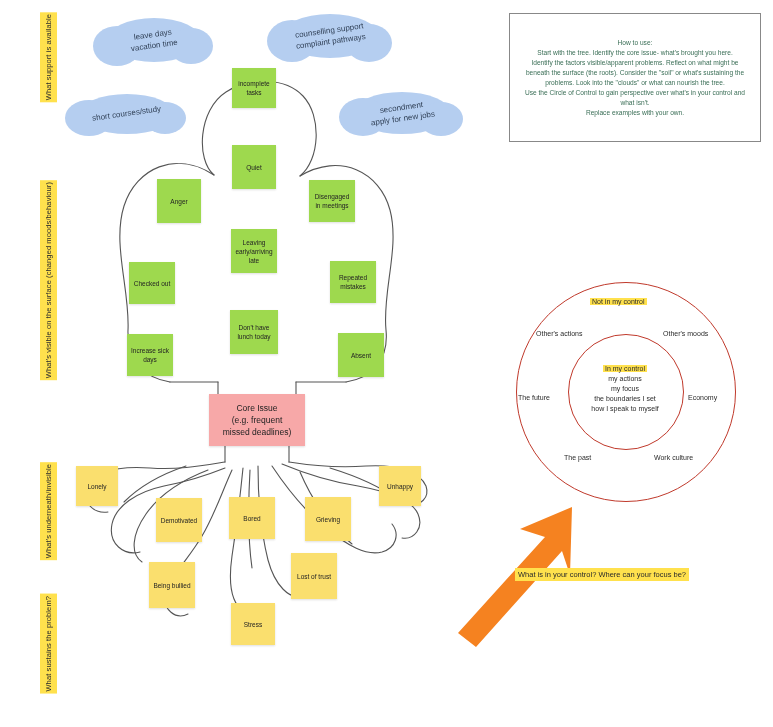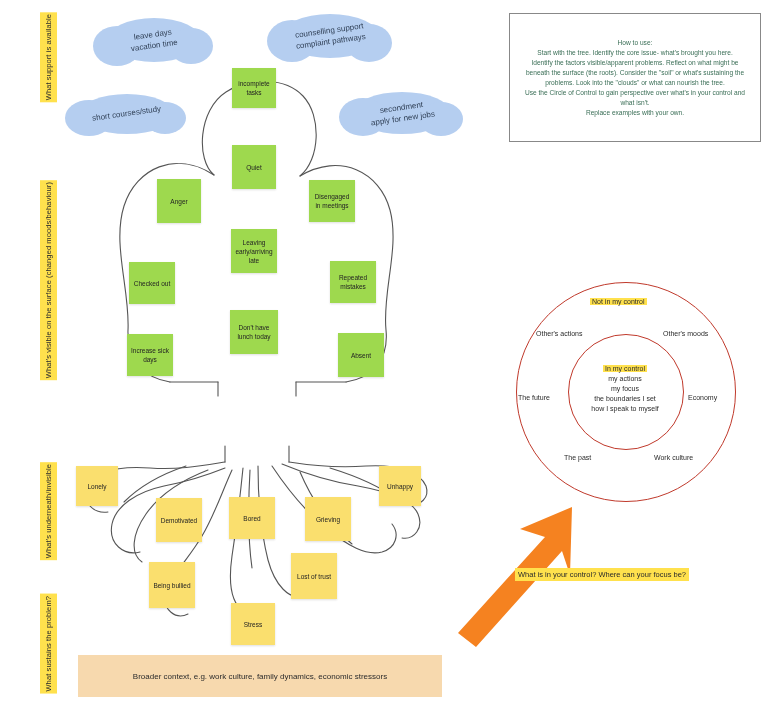--- a/index.html
+++ b/index.html
@@ -249,20 +249,27 @@
         <span>Don't have lunch today</span>
       </div>
       <div class="note green" style="left: 127px; top: 334px; width: 46px; height: 42px;">
         <span>Increase sick days</span>
       </div>
       <div class="note green" style="left: 338px; top: 333px; width: 46px; height: 44px;">
         <span>Absent</span>
       </div>
     </div>
 
+  <div class="core">
+    <span>
+      <span>Core Issue</span><br>
+      <span>(e.g. frequent</span><br>
+      <span>missed deadlines)</span>
+    </span>
+  </div>
 
   <div id="root-notes">
       <div class="note yellow" style="left: 76px; top: 466px; width: 42px; height: 40px;">
         <span>Lonely</span>
       </div>
       <div class="note yellow" style="left: 379px; top: 466px; width: 42px; height: 40px;">
         <span>Unhappy</span>
       </div>
       <div class="note yellow" style="left: 156px; top: 498px; width: 46px; height: 44px;">
         <span>Demotivated</span>
@@ -277,23 +284,20 @@
         <span>Being bullied</span>
       </div>
       <div class="note yellow" style="left: 291px; top: 553px; width: 46px; height: 46px;">
         <span>Lost of trust</span>
       </div>
       <div class="note yellow" style="left: 231px; top: 603px; width: 44px; height: 42px;">
         <span>Stress</span>
       </div>
     </div>
 
-  <div class="banner">
-    <span>Broader context, e.g. work culture, family dynamics, economic stressors</span>
-  </div>
 
   <div class="instr">
     <p id="instr-text"><span>How to use:</span><br><span>Start with the tree. Identify the core issue- what's brought you here.</span><br><span>Identify the factors visible/apparent problems. Reflect on what might be</span><br><span>beneath the surface (the roots). Consider the "soil" or what's sustaining the</span><br><span>problems. Look into the "clouds" or what can nourish the tree.</span><br><span>Use the Circle of Control to gain perspective over what's in your control and</span><br><span>what isn't.</span><br><span>Replace examples with your own.</span></p>
   </div>
 
   <div class="coc">
     <div class="ring outer"></div>
     <div class="ring inner"></div>
     <div class="coc-lbl" style="left:74px; top:16px;">
       <span class="hl">Not in my control</span>

